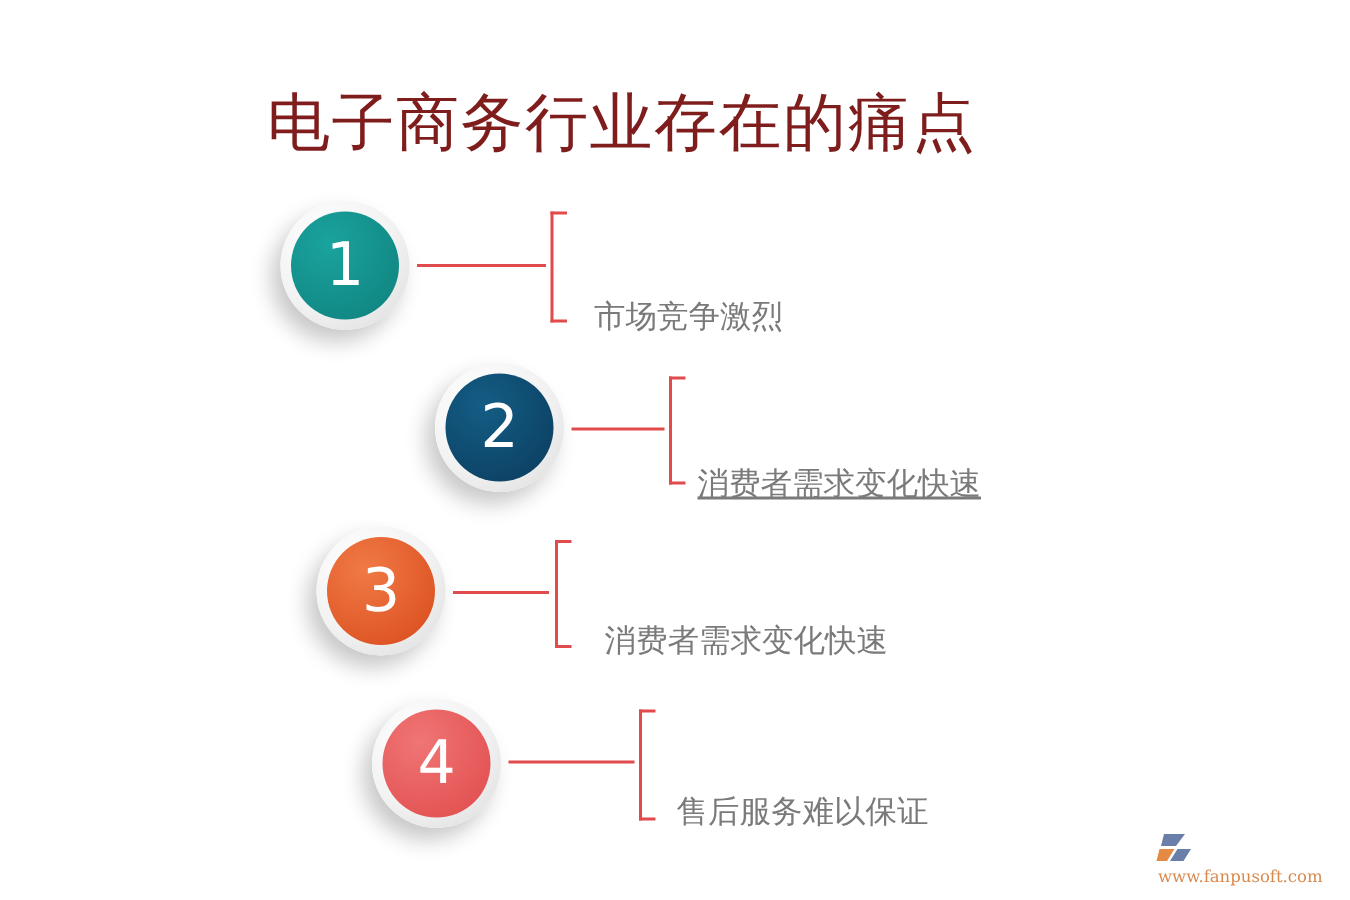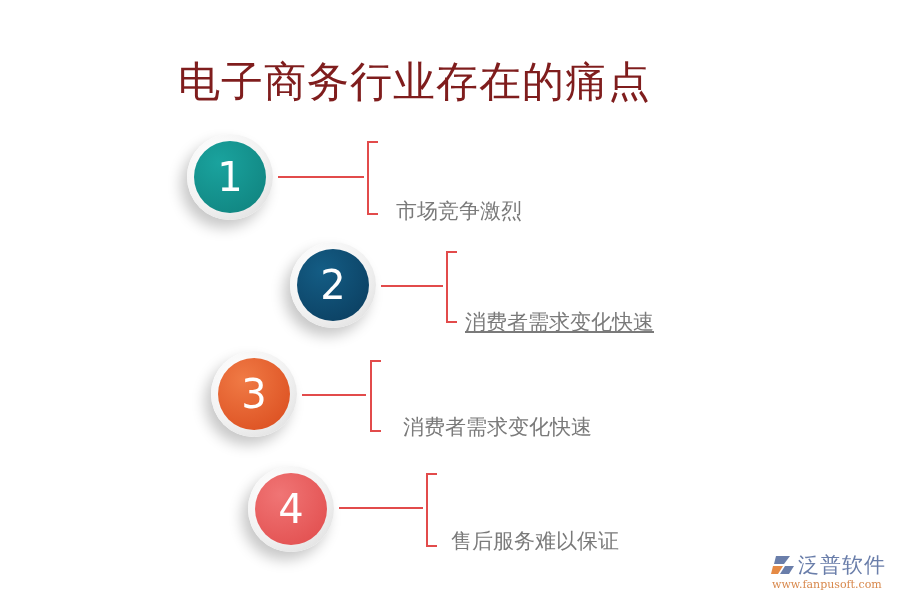--- a/index.html
+++ b/index.html
@@ -59,15 +59,14 @@
   <div class="bracket" style="left:426px;top:473px;height:70px;"></div>
   <div class="label" style="left:451px;top:494px;">售后服务难以保证</div>
 </div>
 
 <div class="logo">
   <svg class="logo-icon" viewBox="0 0 26 22">
     <path d="M6 2 L20 2 L14 10 L4 10 Z" fill="#6a7eaa"></path>
     <path d="M3 12 L13 12 L8 20 L1 20 Z" fill="#e58a45"></path>
     <path d="M15 12 L24 12 L19 20 L10 20 Z" fill="#6a7eaa"></path>
   </svg>
-  <div class="logo-name">泛普软件</div>
   <div class="logo-url">www.fanpusoft.com</div>
 </div>
 
 </body></html>

